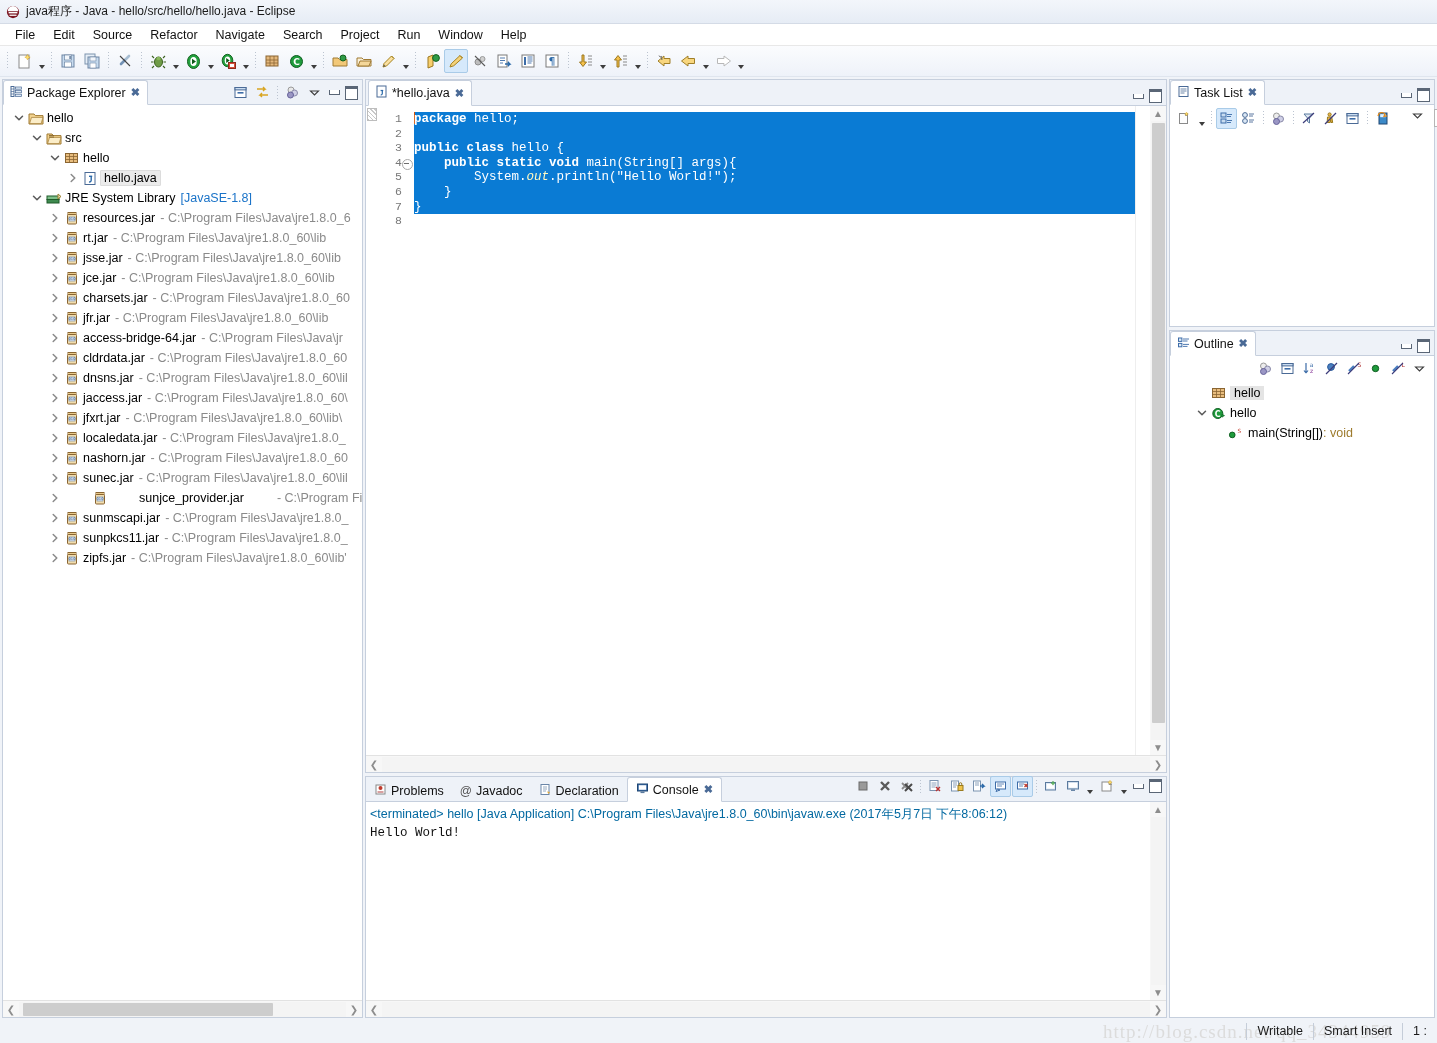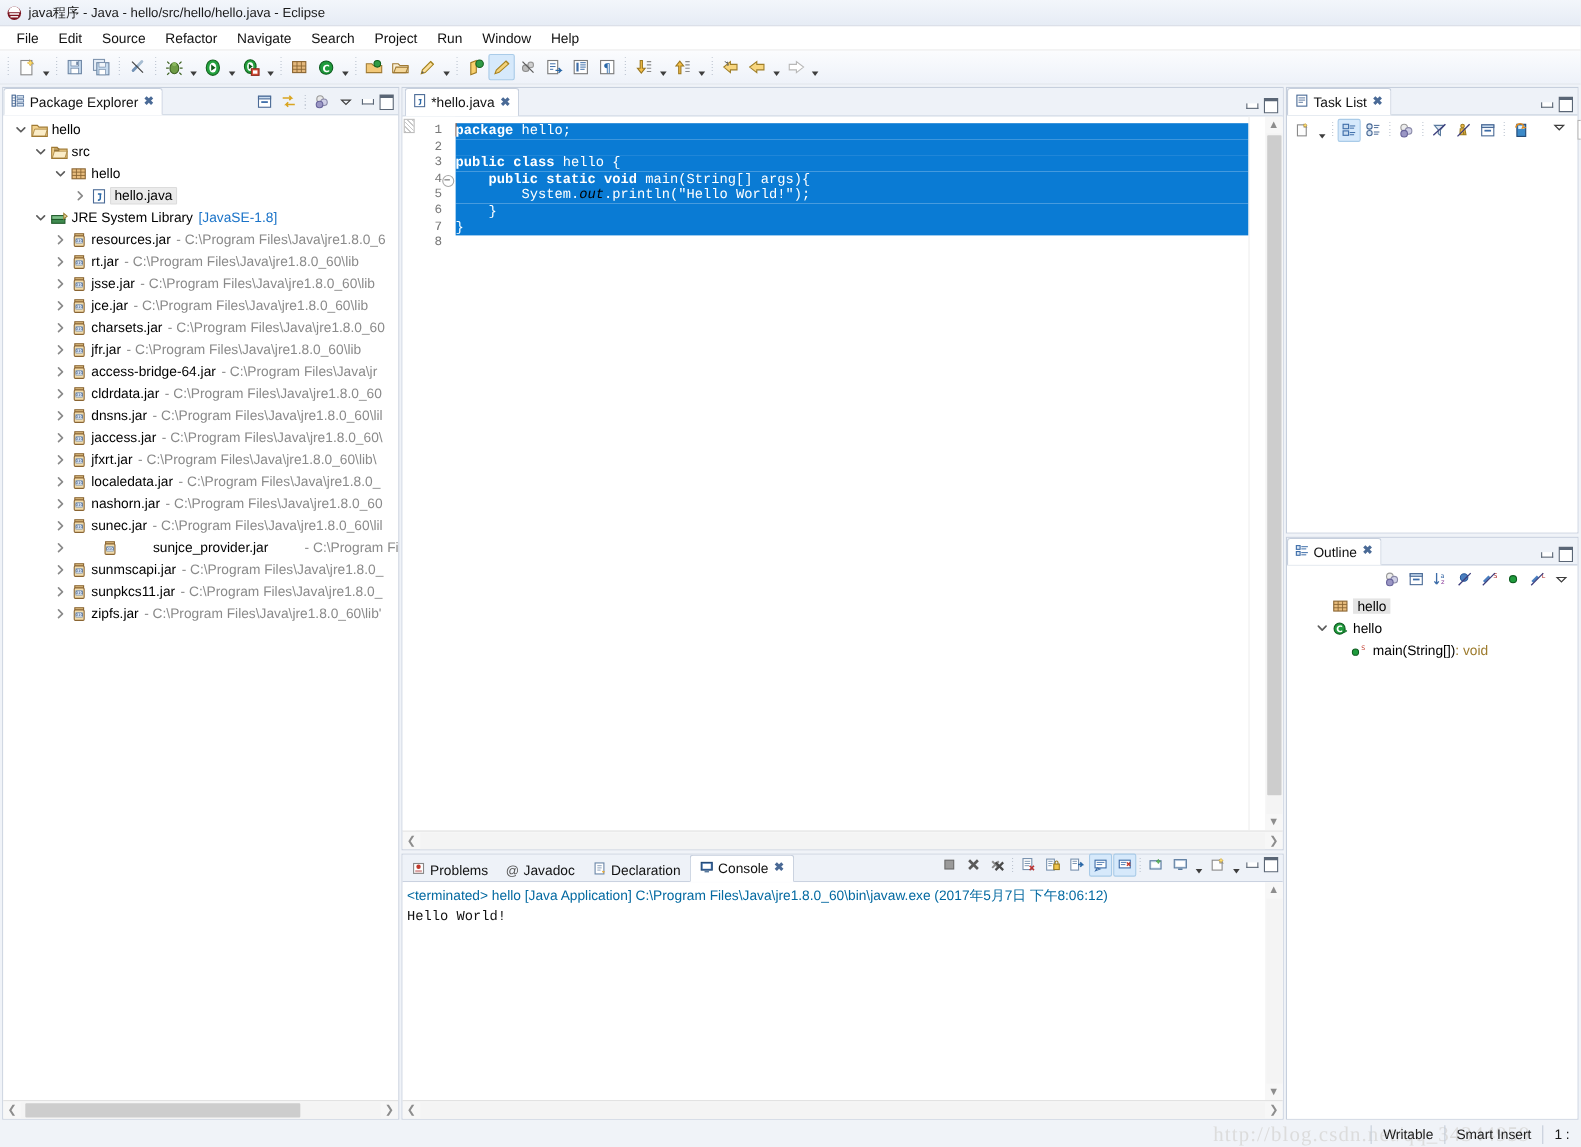--- a/index.html
+++ b/index.html
@@ -89,37 +89,37 @@
   #gutter .gl{height:14.6px;line-height:14.6px;padding-right:2px;position:relative;}
   .foldm{position:absolute;right:-9px;top:3px;width:9px;height:9px;border:1px solid #a8a8a8;
     border-radius:50%;background:#fff;}
   .foldm:after{content:"";position:absolute;left:1px;top:3px;width:5px;height:1px;background:#6d6d6d;}
   #foldcol{width:10px;background:#fff;flex:0 0 auto;}
   #code{flex:1 1 auto;padding-top:6px;font-family:"Liberation Mono",monospace;font-size:12.5px;
     position:relative;min-width:0;overflow:hidden;}
   #code .cl{height:14.6px;line-height:14.6px;white-space:pre;}
   #code .cl.sel{background:#0a7bd4;color:#fff;}
   #code .cl.sel .kw{color:#fff;font-weight:bold;}
-  #code .cl.sel .it{color:#000000;font-style:italic;}
+  #code .cl.sel .it{color:#fef9c3;font-style:italic;}
   #code .cl.sel .st{color:#fff;}
   .caret{display:inline-block;width:1px;height:12px;background:#d4560b;vertical-align:-2px;margin-right:-1px;}
   #ovcol{width:14px;background:#fff;border-left:1px solid #eee;flex:0 0 auto;}
   
   #consolePanel{flex:1 1 auto;margin-top:3px;min-height:0;}
   .ctabbar{height:24px;background:#eef2f8;display:flex;align-items:flex-end;border-bottom:1px solid #c6cfdd;flex:0 0 auto;}
   .ctab{height:23px;display:flex;align-items:center;padding:0 8px;position:relative;top:1px;}
   .ctab .ctt{font-size:12.5px;color:#111;margin-left:4px;white-space:nowrap;}
   .ctab.act{background:#fff;border:1px solid #c6cfdd;border-bottom:1px solid #fff;border-radius:3px 3px 0 0;}
   #consoleBody{flex:1 1 auto;display:flex;min-height:0;background:#fff;}
   #consoleText{flex:1 1 auto;padding:4px 0 0 4px;overflow:hidden;min-width:0;}
   .cline1{font-size:12.5px;color:#0369a1;white-space:nowrap;}
   .cline2{font-family:"Liberation Mono",monospace;font-size:12.5px;color:#111;margin-top:3px;white-space:pre;}
   
   #right{width:266px;flex:0 0 auto;display:flex;flex-direction:column;margin:2px 2px 0 2px;}
-  #taskPanel{height:406px;flex:0 0 auto;}
+  #taskPanel{height:248px;flex:0 0 auto;}
   #taskBody{flex:1 1 auto;background:#fff;display:flex;flex-direction:row;min-height:0;}
   .tltools{height:26px;display:flex;align-items:center;padding-left:4px;gap:1px;}
   .tltools2{height:20px;display:flex;align-items:center;padding-left:14px;}
   .findrow{height:26px;display:flex;align-items:center;padding:0 6px;gap:6px;}
   .findbox{width:96px;height:18px;border:1px solid #b5b5b5;background:#fff;display:flex;align-items:center;
     padding:0 3px;box-sizing:border-box;}
   .findbox span{font-size:12px;color:#848484;flex:1 1 auto;}
   .pcar{width:0;height:0;border-top:4px solid transparent;border-bottom:4px solid transparent;
     border-left:5px solid #3c6ca8;}
   .bluelink{font-size:12.5px;color:#1b66b5;}

